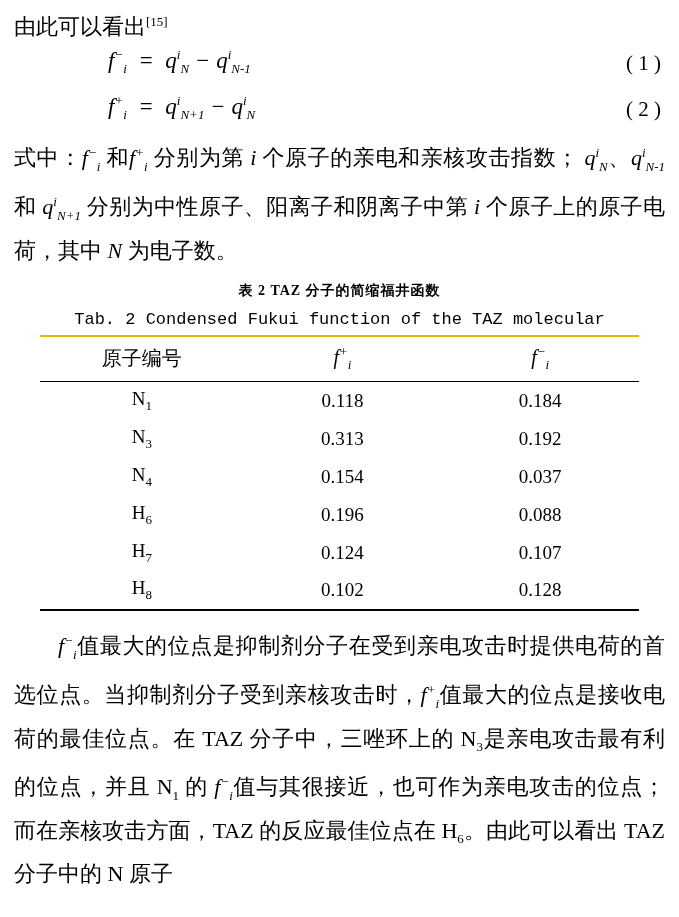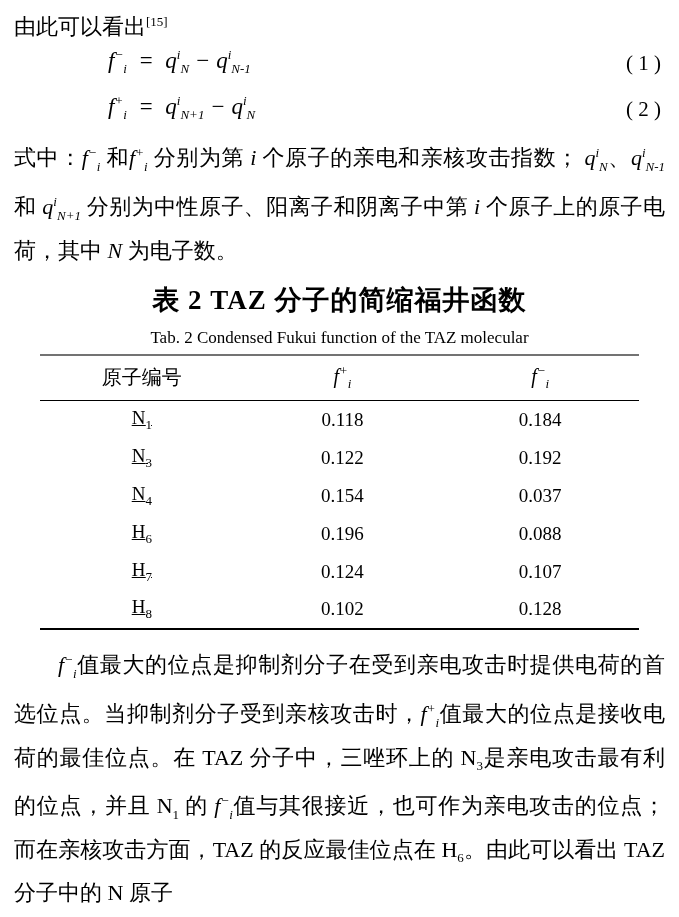--- a/index.html
+++ b/index.html
@@ -71,29 +71,29 @@
   .up { font-size: 13px; vertical-align: super; font-style: italic; }
   .dn { font-size: 13px; vertical-align: sub; font-style: italic; }
   .dnr { font-size: 13px; vertical-align: sub; font-style: normal; }
 
   
   .im { font-style: italic; font-family: "Liberation Serif", serif; }
 
   
   .tab-cap-cn {
     text-align: center;
-    font-size: 27px;
+    font-size: 14px;
     font-weight: bold;
     margin: 14px 0 2px 0;
     letter-spacing: 1px;
   }
   .tab-cap-en {
     text-align: center;
     font-size: 17px;
-    font-family: Liberation Serif, serif;
+    font-family: Liberation Mono, monospace;
     margin: 10px 0 6px 0;
   }
 
   
   .tbl-wrap { padding: 0 40px; }
   table.fukui {
     width: 100%;
     border-collapse: collapse;
     font-size: 19px;
   }
@@ -102,24 +102,24 @@
     padding: 7px 0 9px 0;
     text-align: center;
     font-size: 20px;
   }
   table.fukui tbody td {
     text-align: center;
     padding: 6px 0 6px 0;
     font-size: 19px;
     font-family: "Liberation Serif", serif;
   }
-  .rule-top { border-top: 2px solid #737373; }
+  .rule-top { border-top: 2px solid #eab308; }
   .rule-mid { border-top: 1px solid #000; }
   .rule-bot { border-bottom: 2px solid #000; }
-  td.atom { width: 34%; text-decoration: underline; }
+  td.atom { width: 34%; }
   td.v1 { width: 33%; }
   td.v2 { width: 33%; }
 
   .body-after { margin-top: 12px; }
 </style>
 </head>
 <body>
 
 <div class="page">
 
@@ -170,21 +170,21 @@
         </tr>
       </thead>
       <tbody>
         <tr>
           <td class="atom rule-mid"><span>N</span><span class="dnr">1</span></td>
           <td class="v1 rule-mid">0.118</td>
           <td class="v2 rule-mid">0.184</td>
         </tr>
         <tr>
           <td class="atom"><span>N</span><span class="dnr">3</span></td>
-          <td class="v1">0.122</td>
+          <td class="v1">0.313</td>
           <td class="v2">0.192</td>
         </tr>
         <tr>
           <td class="atom"><span>N</span><span class="dnr">4</span></td>
           <td class="v1">0.154</td>
           <td class="v2">0.037</td>
         </tr>
         <tr>
           <td class="atom"><span>H</span><span class="dnr">6</span></td>
           <td class="v1">0.196</td>

